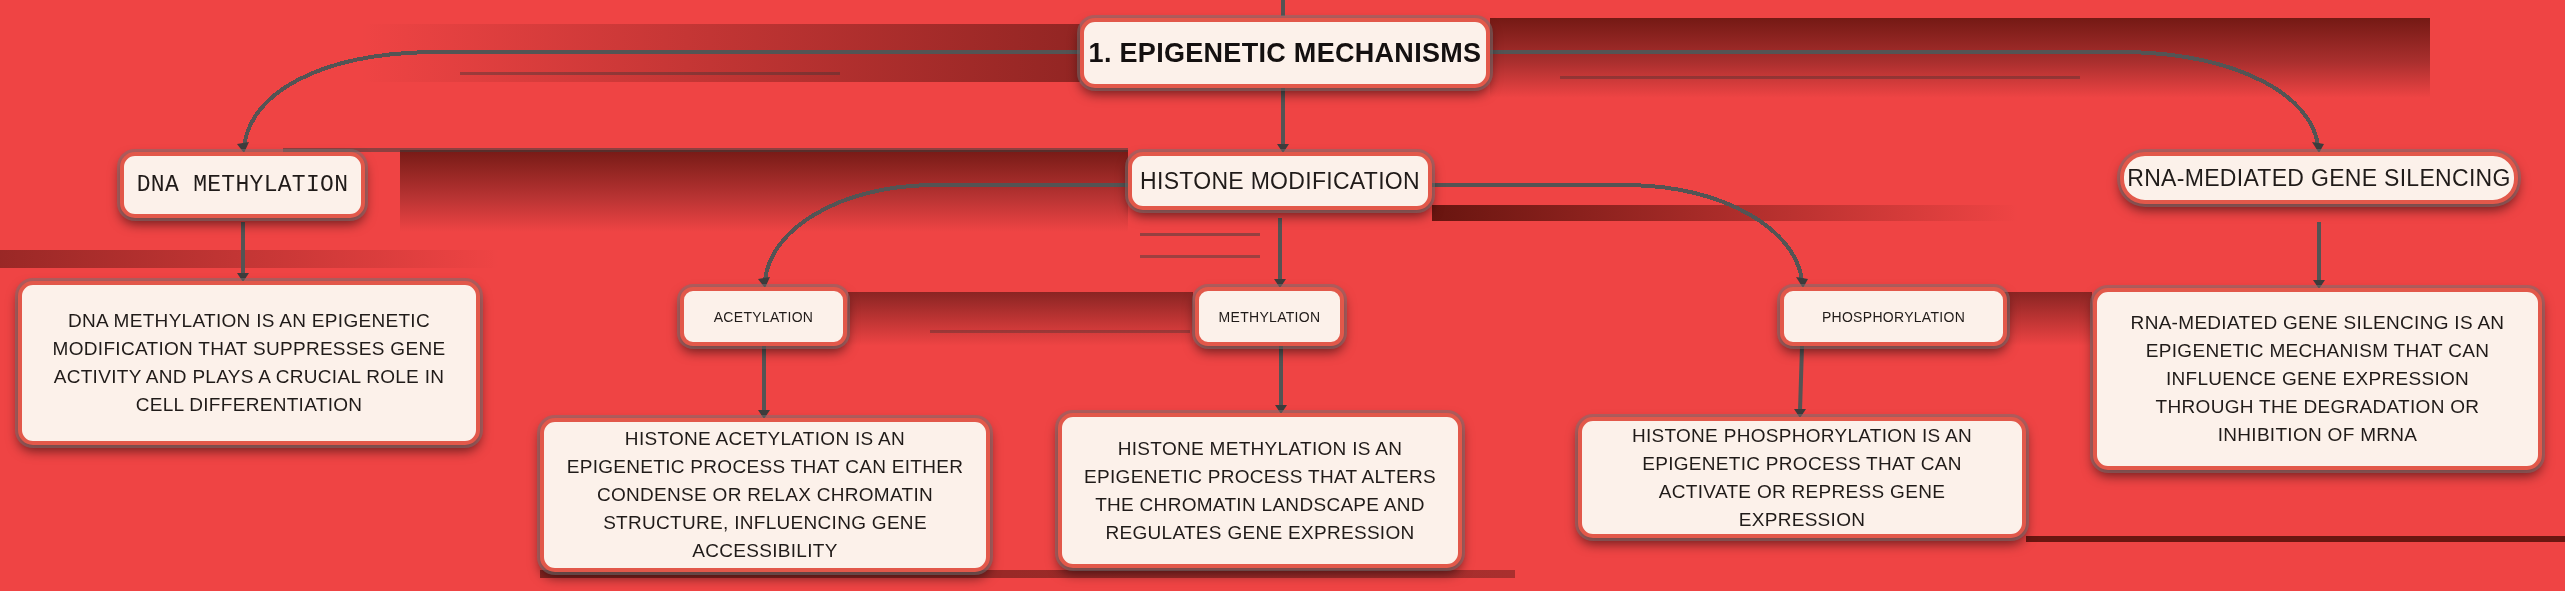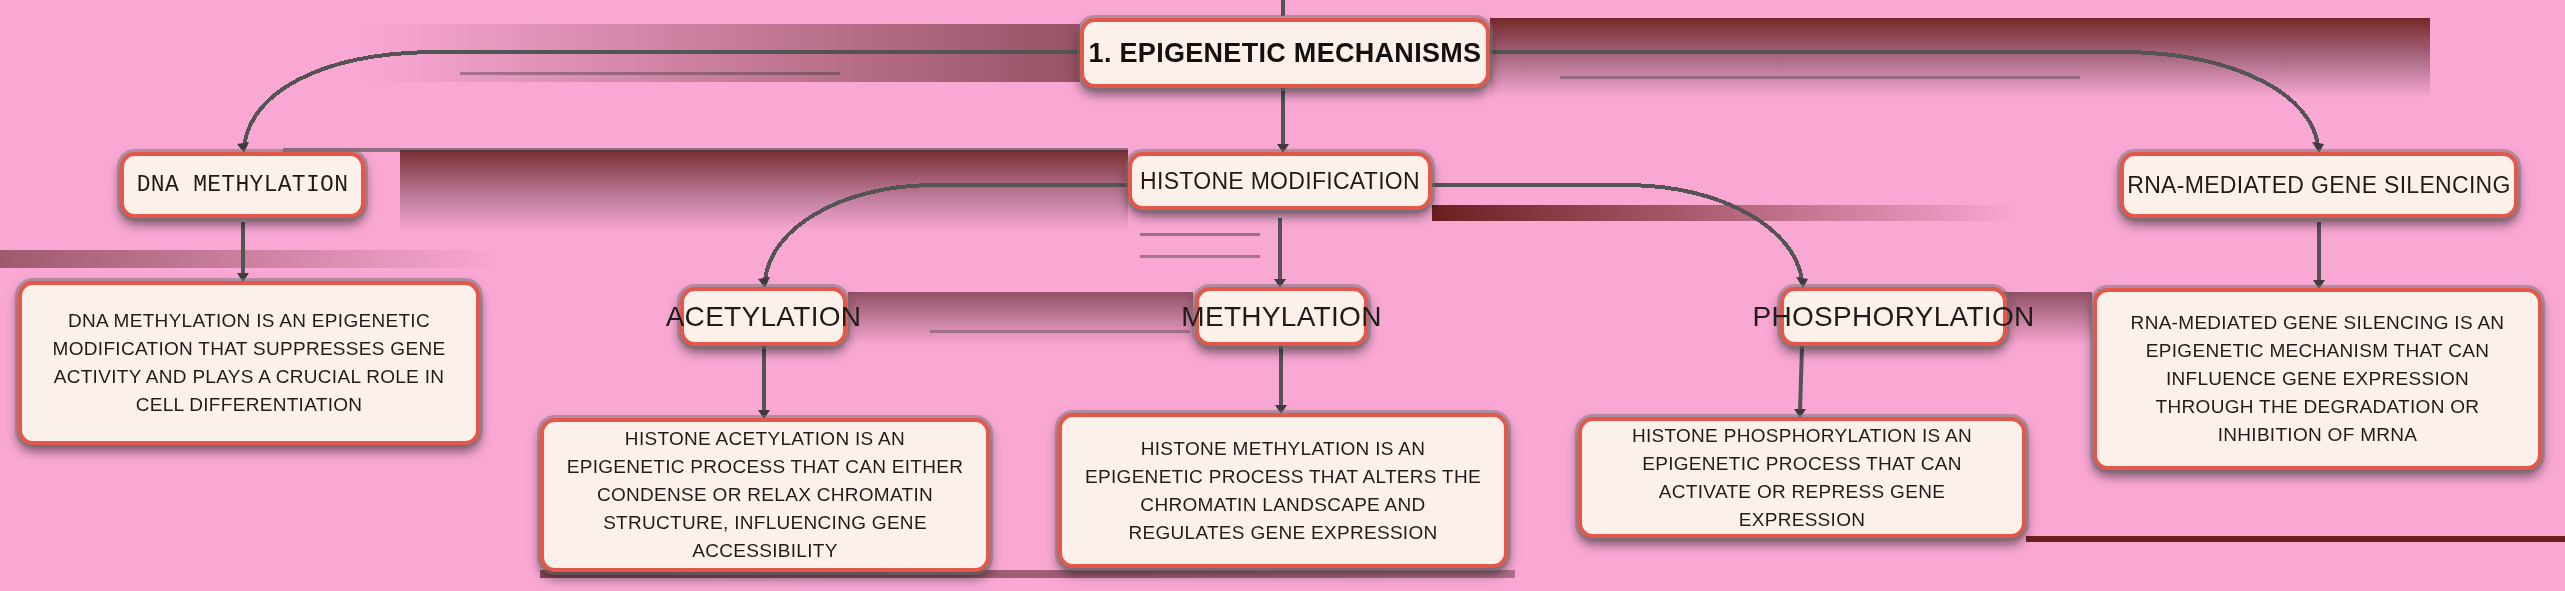--- a/index.html
+++ b/index.html
@@ -1,38 +1,38 @@
 <!DOCTYPE html>
 <html><head>
 <meta charset="utf-8">
 <style>
   html,body{margin:0;padding:0;background:#000;}
   #canvas{
     position:relative;
     width:2565px;height:591px;
-    background:#f9a8d4;
+    background:#ef4444;
     overflow:hidden;
     font-family:"Liberation Sans","DejaVu Sans",sans-serif;
   }
   .node{
     position:absolute;
     box-sizing:border-box;
     background:#FCF1EA;
     border:4px solid #E2584A;
     border-radius:15px;
     display:flex;align-items:center;justify-content:center;
     text-align:center;
     color:#201B19;
     box-shadow:0 0 0 3px rgba(118,118,118,0.5), 0 6px 12px rgba(0,0,0,0.55);
     z-index:3;
     letter-spacing:0.3px;
   }
   .node.root-node{font-weight:bold;font-size:27px;color:#141010;}
   .node.l2{font-size:23px;}
-  .node.l3{font-size:28px;}
+  .node.l3{font-size:14px;border-radius:13px;}
   .node.desc{font-size:19px;line-height:28px;padding:10px 20px;}
   #wires{position:absolute;left:0;top:0;z-index:2;}
   #wires path{stroke:#545454;stroke-width:4;fill:none;}
   #wires path.curve{shape-rendering:crispEdges;}
   #wires polygon{fill:#3d3d3d;}
   .ghost{position:absolute;z-index:1;pointer-events:none;}
   .echo{position:absolute;z-index:1;pointer-events:none;}
 </style>
 </head>
 <body>
@@ -87,45 +87,45 @@
   </div>
 
   <div class="node l2" style="left:120px;top:152px;width:245px;height:66px;font-family:Liberation Mono, monospace;">
     <span>DNA METHYLATION</span>
   </div>
 
   <div class="node l2" style="left:1128px;top:152px;width:304px;height:58px;">
     <span>HISTONE MODIFICATION</span>
   </div>
 
-  <div class="node l2" style="left:2120px;top:152px;width:398px;height:66px;">
+  <div class="node l2" style="left:2120px;top:152px;width:398px;height:52px;border-radius:25px;">
     <span>RNA-MEDIATED GENE SILENCING</span>
   </div>
 
   <div class="node l3" style="left:680px;top:287px;width:167px;height:59px;">
     <span>ACETYLATION</span>
   </div>
 
-  <div class="node l3" style="left:1195px;top:287px;width:173px;height:59px;">
+  <div class="node l3" style="left:1195px;top:287px;width:149px;height:59px;">
     <span>METHYLATION</span>
   </div>
 
   <div class="node l3" style="left:1780px;top:287px;width:227px;height:59px;">
     <span>PHOSPHORYLATION</span>
   </div>
 
   <div class="node desc" style="left:18px;top:281px;width:462px;height:164px;">
     <span>DNA METHYLATION IS AN EPIGENETIC MODIFICATION THAT SUPPRESSES GENE ACTIVITY AND PLAYS A CRUCIAL ROLE IN CELL DIFFERENTIATION</span>
   </div>
 
   <div class="node desc" style="left:540px;top:418px;width:450px;height:154px;">
     <span>HISTONE ACETYLATION IS AN EPIGENETIC PROCESS THAT CAN EITHER CONDENSE OR RELAX CHROMATIN STRUCTURE, INFLUENCING GENE ACCESSIBILITY</span>
   </div>
 
-  <div class="node desc" style="left:1058px;top:413px;width:450px;height:155px;align-items:center;">
+  <div class="node desc" style="left:1058px;top:413px;width:404px;height:155px;align-items:center;">
     <span>HISTONE METHYLATION IS AN EPIGENETIC PROCESS THAT ALTERS THE CHROMATIN LANDSCAPE AND REGULATES GENE EXPRESSION</span>
   </div>
 
   <div class="node desc" style="left:1578px;top:417px;width:448px;height:121px;">
     <span>HISTONE PHOSPHORYLATION IS AN EPIGENETIC PROCESS THAT CAN ACTIVATE OR REPRESS GENE EXPRESSION</span>
   </div>
 
   <div class="node desc" style="left:2093px;top:288px;width:449px;height:182px;">
     <span>RNA-MEDIATED GENE SILENCING IS AN EPIGENETIC MECHANISM THAT CAN INFLUENCE GENE EXPRESSION THROUGH THE DEGRADATION OR INHIBITION OF MRNA</span>
   </div>

